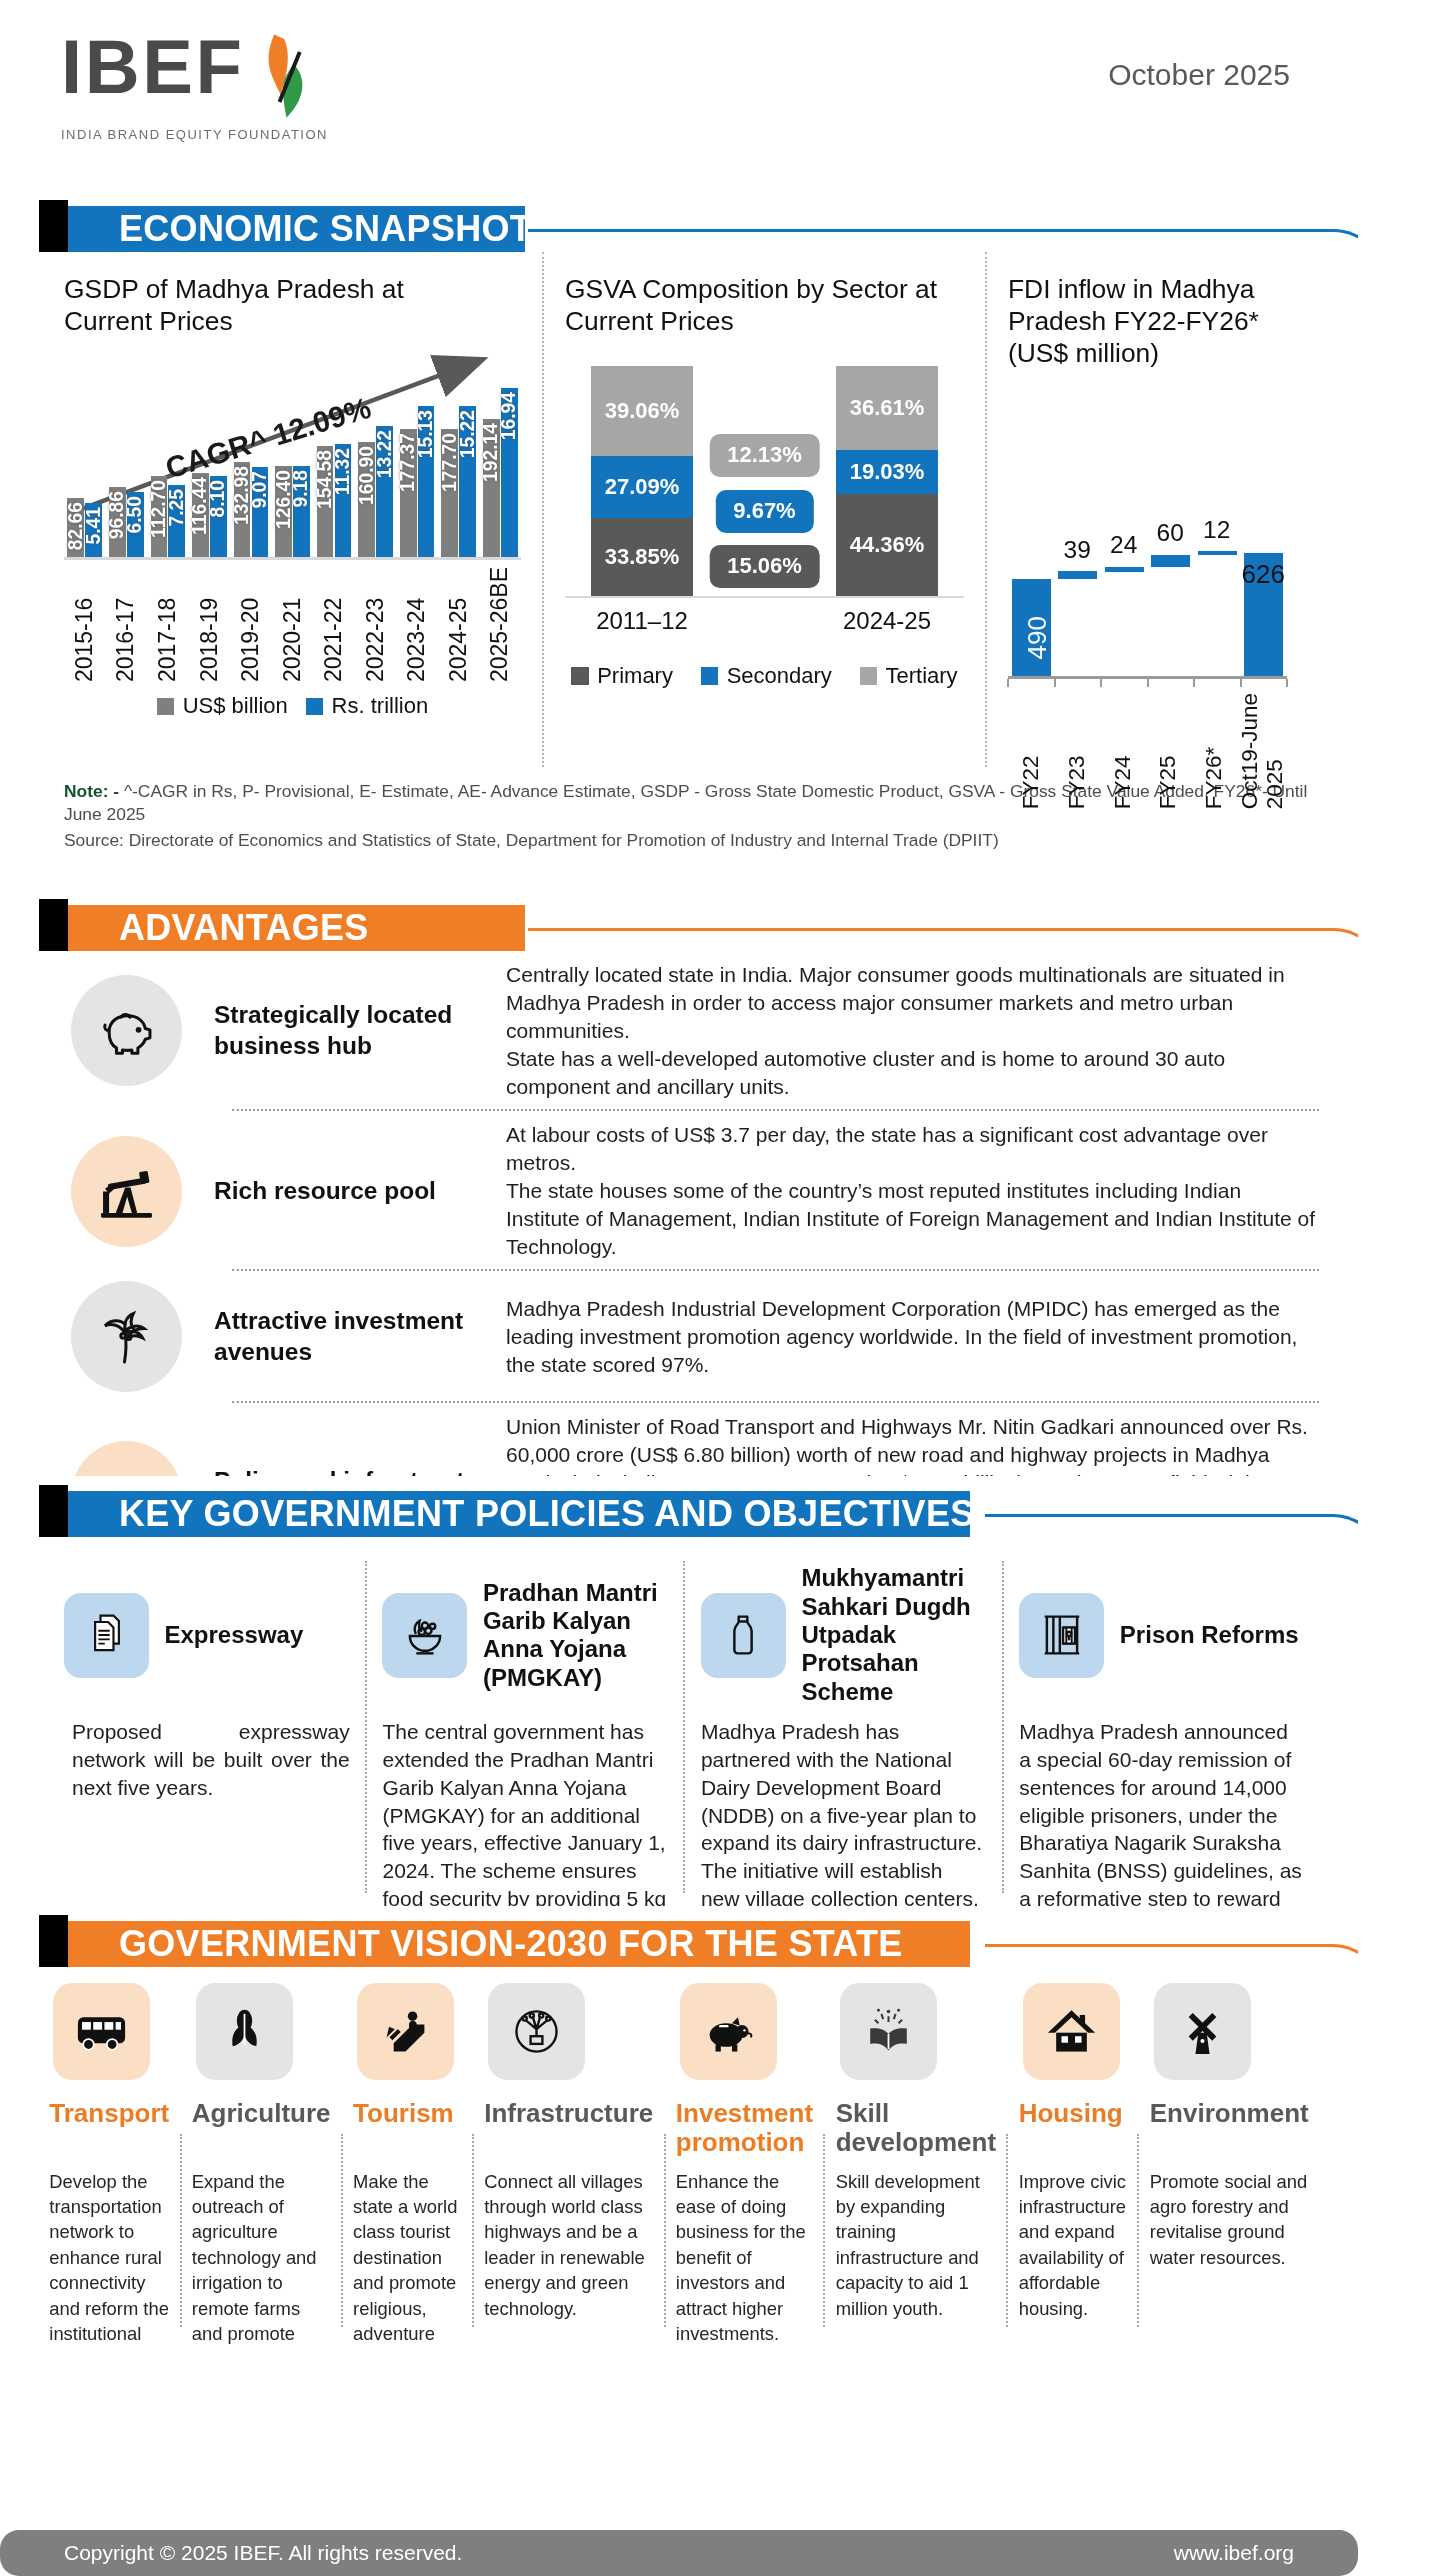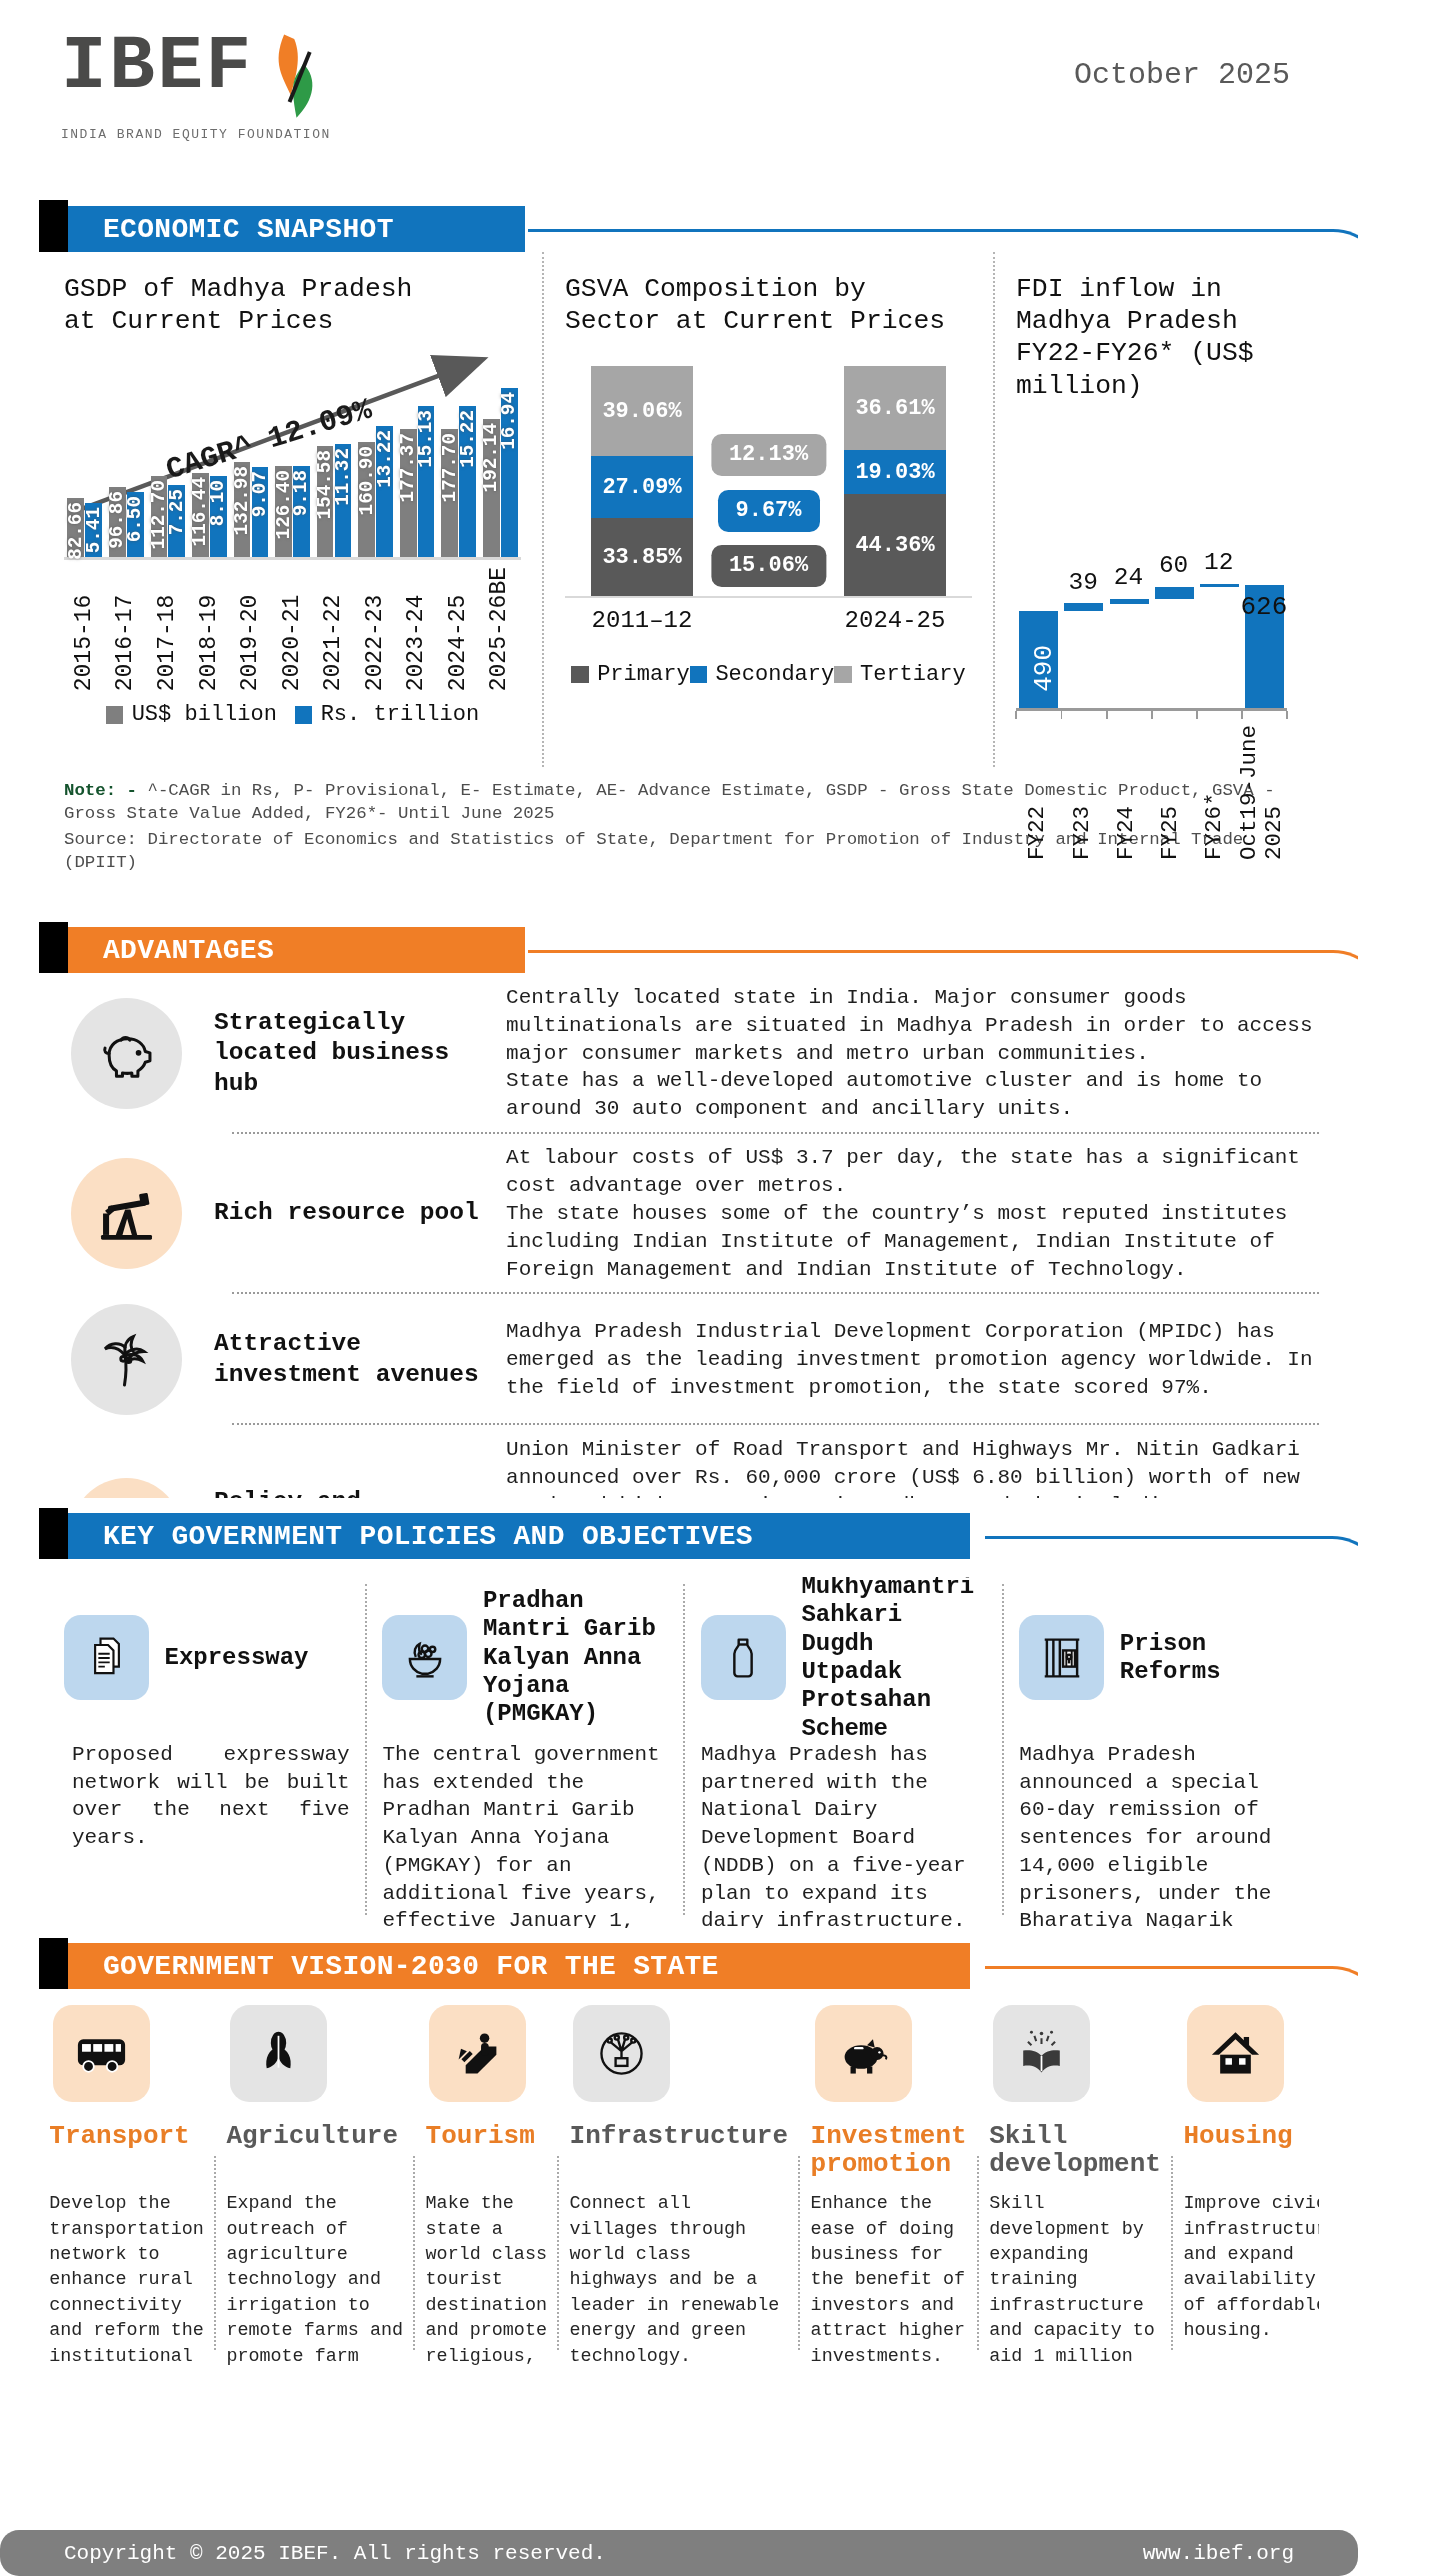--- a/index.html
+++ b/index.html
@@ -1,17 +1,17 @@
 <!DOCTYPE html>
 <html style="font-size:10.3px"><head>
 <meta charset="utf-8">
 <style>
   html,body{margin:0;padding:0;background:#fff;}
   #page{position:relative;width:1358px;height:2576px;background:#fff;overflow:hidden;
-        font-family:Liberation Mono, monospace;color:#1a1a1a;}
+        font-family:Liberation Sans, sans-serif;color:#1a1a1a;}
   
   .top{position:relative;height:138px;}
   .logo{position:absolute;left:61px;top:31px;}
   .logo-row{display:flex;align-items:flex-start;}
   .logo-text{font-size:76px;font-weight:bold;color:#4a4a49;letter-spacing:2.6px;line-height:0.95;}
   .logo-flame{width:77px;height:90px;margin-left:3.9px;}
   .logo-tag{font-size:13px;color:#6d6d6d;letter-spacing:1.5px;margin-top:6.4px;}
   .issue-date{position:absolute;right:68px;top:58px;font-size:30px;color:#595959;}
   
   .banner{position:relative;margin:0 39px;height:238px;overflow:hidden;
@@ -27,21 +27,21 @@
   .lintel2{position:absolute;left:70%;top:20%;width:15%;height:7%;background:#c29a63;border-bottom:3.2px solid #8d6740;}
   .ground{position:absolute;left:0;right:0;bottom:0;height:10%;background:#5e4026;opacity:.8;}
   .banner-orange{position:absolute;left:0;top:74px;width:29px;height:149px;background:#E8802A;}
   .banner-overlay{position:absolute;left:29px;top:74px;width:628px;height:149px;
       background:rgba(23,41,54,0.88);display:flex;align-items:center;}
   .banner-title{color:#fff;font-size:39px;font-weight:bold;letter-spacing:1.3px;margin-left:55px;}
   
   .sec{position:relative;height:46px;}
   .sec-tab{position:absolute;left:39px;top:-5.8px;bottom:0;width:29px;background:#000;}
   .sec-bar{position:absolute;left:68px;top:0;bottom:0;display:flex;align-items:center;padding-left:35px;box-sizing:border-box;}
-  .sec-bar h2{margin:0;color:#fff;font-size:28px;font-weight:bold;letter-spacing:0.3px;white-space:nowrap;}
+  .sec-bar h2{margin:16px;color:#fff;font-size:36px;font-weight:bold;letter-spacing:0.3px;white-space:nowrap;}
   .bracket{position:absolute;border-top:3.9px solid;border-right:3.9px solid;border-color:currentColor;
       border-top-right-radius:55px;pointer-events:none;z-index:6;}
   .bracket::after{content:'';position:absolute;right:-9px;bottom:-7px;width:15.5px;height:15.5px;border-radius:50%;background:currentColor;}
   
   .charts-row{display:flex;margin:0 71px 0 64px;height:515px;}
   .panel{box-sizing:border-box;padding-top:21px;}
   .p1{width:457px;}
   .p2{width:459px;margin-left:21px;border-left:2.6px dotted #b5b5b5;padding-left:21px;}
   .p3{width:359px;margin-left:21px;border-left:2.6px dotted #b5b5b5;padding-left:21px;}
   .chart-title{font-size:26.4px;font-weight:normal;color:#111;line-height:1.22;margin:0;min-height:77px;}

